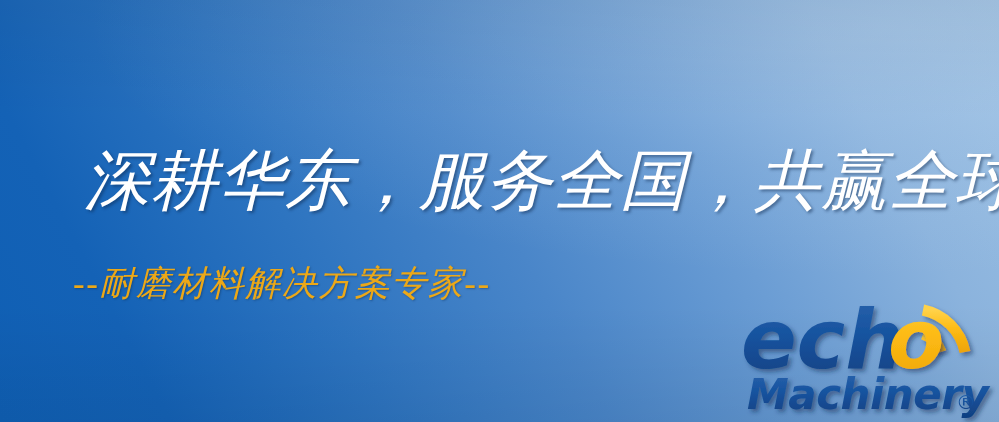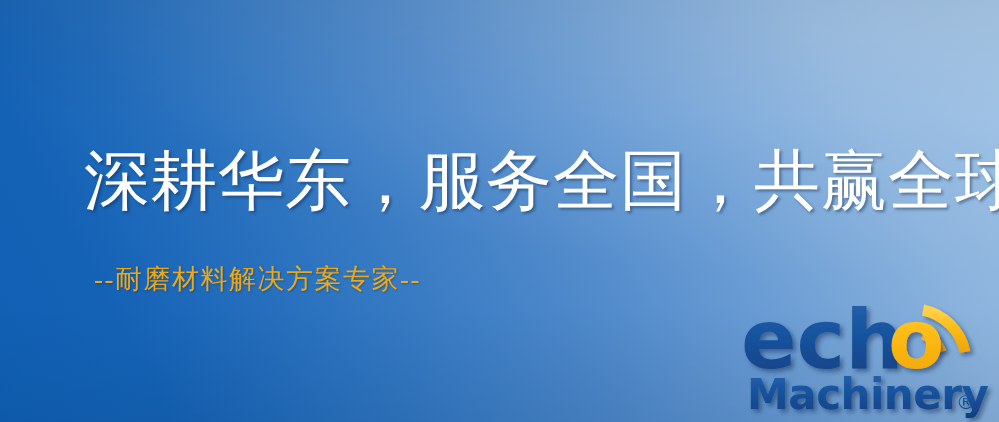--- a/index.html
+++ b/index.html
@@ -15,20 +15,21 @@
     font-family: "Liberation Sans", sans-serif;
     
     background: linear-gradient(62deg,
         #0f5fb4 0%,
         #1462b6 14%,
         #2d74c0 32%,
         #4a86c9 50%,
         #6b9dd4 68%,
         #8bb3dd 84%,
         #9cc0e3 100%);
+    font-style: italic;
   }
   
   #banner-sheen {
     position: absolute;
     inset: 0;
     background: radial-gradient(120% 90% at 88% 6%,
         rgba(190,215,240,0.38) 0%,
         rgba(190,215,240,0.12) 38%,
         rgba(0,0,0,0.0) 66%);
     pointer-events: none;
@@ -52,24 +53,24 @@
     font-size: 66px;
     line-height: 1.0;
     color: #ffffff;
     letter-spacing: 1px;
     white-space: nowrap;
     text-shadow: 2px 2px 3px rgba(10,35,70,0.45);
   }
 
   .subtitle {
     position: absolute;
-    left: 94px;
+    left: 73px;
     top: 266px;
     font-family: "Liberation Serif", "DejaVu Serif", serif;
-    font-size: 27px;
+    font-size: 35px;
     line-height: 1.0;
     color: #eca817;
     letter-spacing: 1.5px;
     white-space: nowrap;
     text-shadow: 1px 1px 2px rgba(10,35,70,0.35);
   }
 
   
   #logo {
     position: absolute;

